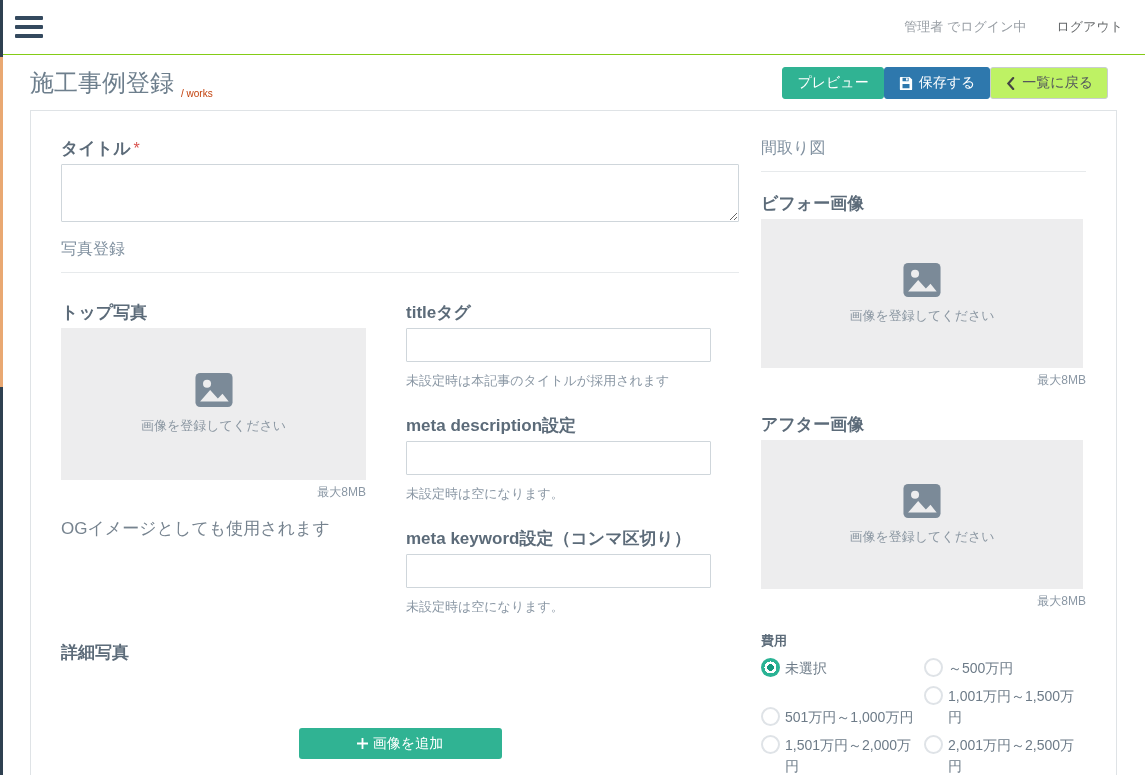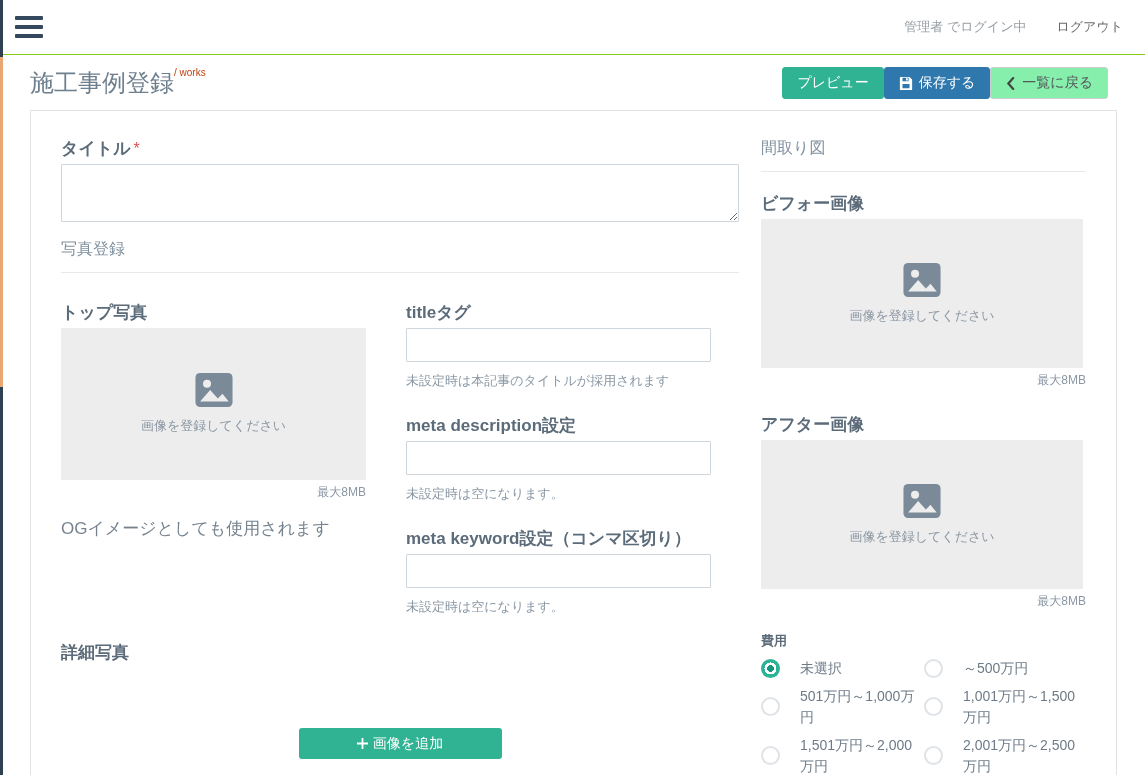--- a/index.html
+++ b/index.html
@@ -18,29 +18,29 @@
                justify-content:space-between; cursor:pointer; }
   .hamburger .bar { height:4px; width:28px; background:#34495e; border-radius:1px; }
   .topbar-right { margin-left:auto; margin-right:22px; display:flex; align-items:center; gap:30px;
                   font-size:13px; }
   .login-status { color:#999fa5; }
   .logout { color:#676a6c; cursor:pointer; }
 
   
   .page-heading { position:absolute; left:3px; top:56px; width:1142px; height:54px; background:#fff;
                   display:flex; align-items:center; }
-  .title-wrap { margin-left:27px; display:flex; align-items:flex-start; }
+  .title-wrap { margin-left:27px; display:flex; align-items:flex-end; gap:7px; }
   .page-title { font-size:24px; font-weight:400; color:#6e7f8d; }
   .page-subtitle { font-size:10px; color:#c2410c; }
   .heading-actions { margin-left:auto; margin-right:37px; display:flex; }
   .btn { height:32px; display:inline-flex; align-items:center; justify-content:center; gap:6px;
          border-radius:3px; font-size:14px; padding:0 14px; cursor:pointer; border:1px solid transparent; }
   .btn-green { background:#30b393; color:#fff; border-color:#30b393; }
   .btn-blue  { background:#2e78ad; color:#fff; border-color:#2e78ad; }
-  .btn-white { background:#86efac; color:#55595c; border-color:#c9cdd1; }
+  .btn-white { background:#bef264; color:#55595c; border-color:#c9cdd1; }
 
   
   .card { position:absolute; left:30px; top:110px; width:1087px; height:700px; background:#fff;
           border:1px solid #dfe3e6; padding:26px 30px 0 30px; display:flex; gap:22px; }
   .pane-left { width:678px; flex:none; }
   .pane-right { width:325px; flex:none; }
 
   .field-label { font-size:17px; font-weight:bold; color:#5c6b79; }
   .req { color:#d9534f; margin-left:3px; }
   .help-text { font-size:13px; color:#8a97a4; }
@@ -77,21 +77,21 @@
   .content-heading { margin-top:27px; }
 
   
   .rp-heading { margin-top:1px; }
   .rp-rule { margin-top:12px; }
   .rp-label { margin-top:20px; }
   .cost-label { margin-top:22px; font-weight:bold; font-size:13px; color:#5c6b79; }
 
   .cost-grid { margin-top:8px; display:grid; grid-template-columns:163px 160px; row-gap:7px;
                align-items:end; }
-  .radio-option { display:flex; align-items:center; gap:20px; cursor:pointer; }
+  .radio-option { display:flex; align-items:flex-start; gap:5px; cursor:pointer; }
   .radio-circle { width:19px; height:19px; flex:none; border-radius:50%; background:#fff;
                   border:2px solid #dfe3e7; margin-bottom:1px; }
   .radio-option.checked .radio-circle { border:none;
         background:radial-gradient(circle at center, #13987e 0 3.5px, #ffffff 3.5px 6px, #2ab394 6px 10px); }
   .radio-text { font-size:14px; color:#6d7b88; max-width:141px; line-height:21px; }
 </style>
 </head>
 <body>
 
 <div class="stage">

